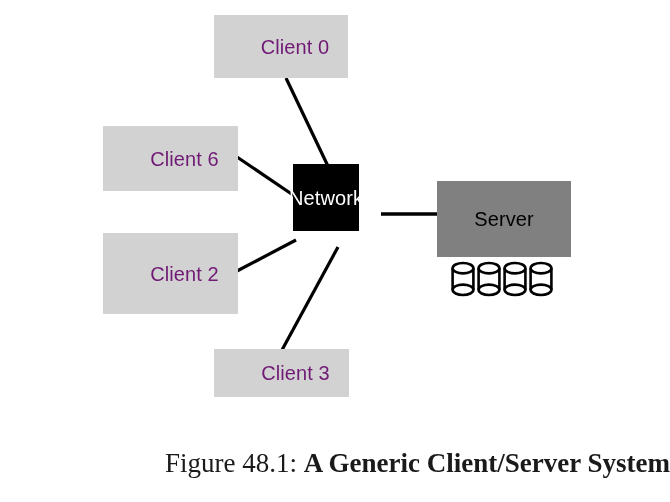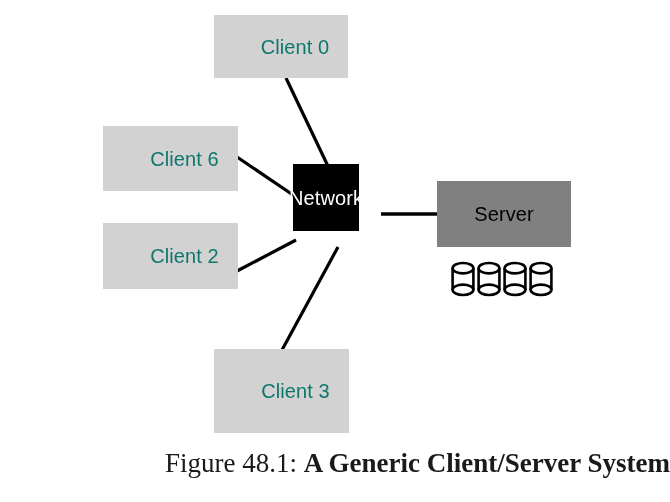--- a/index.html
+++ b/index.html
@@ -36,37 +36,37 @@
     justify-content: center;
     font-family: "Liberation Sans", sans-serif;
     font-size: 20px;
     line-height: 1;
     letter-spacing: 0.1px;
     white-space: nowrap;
     z-index: 3;
   }
   .node-client {
     background: #d2d2d2;
-    color: #0f766e;
+    color: #701a75;
     padding-left: 28px;
   }
   .node-network {
     background: #000000;
     color: #ffffff;
   }
   .node-server {
     background: #808080;
     color: #000000;
   }
   #client0 { left: 214px; top: 15px;  width: 134px; height: 63px; }
   #client1 { left: 103px; top: 126px; width: 135px; height: 65px; }
-  #client2 { left: 103px; top: 223px; width: 135px; height: 66px; }
-  #client3 { left: 214px; top: 349px; width: 135px; height: 84px; }
+  #client2 { left: 103px; top: 233px; width: 135px; height: 81px; }
+  #client3 { left: 214px; top: 349px; width: 135px; height: 48px; }
   #network { left: 293px; top: 164px; width: 66px;  height: 67px; text-align: right; }
-  #server  { left: 437px; top: 181px; width: 134px; height: 66px; }
+  #server  { left: 437px; top: 181px; width: 134px; height: 76px; }
 
   #disk-array {
     position: absolute;
     left: 450px;
     top: 261px;
     width: 104px;
     height: 36px;
     display: flex;
     flex-direction: row;
     align-items: flex-start;

